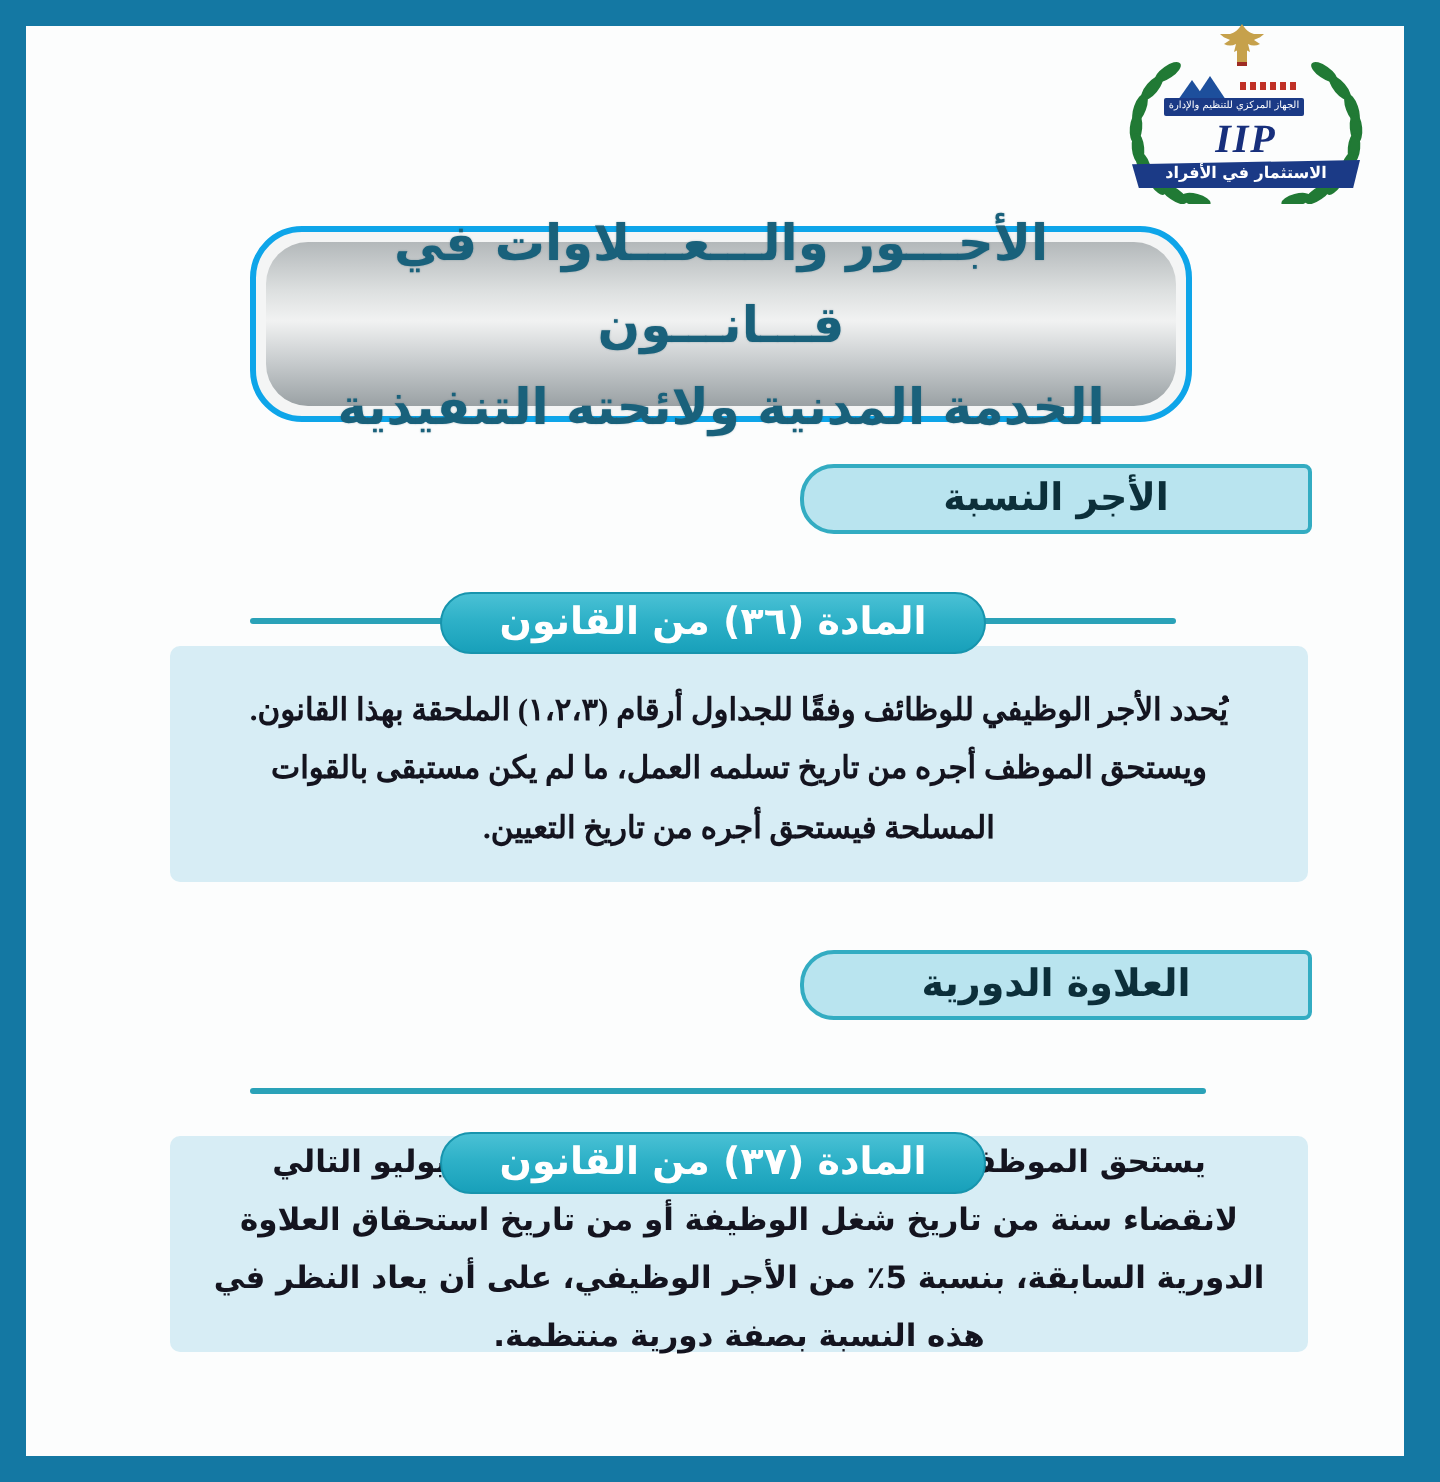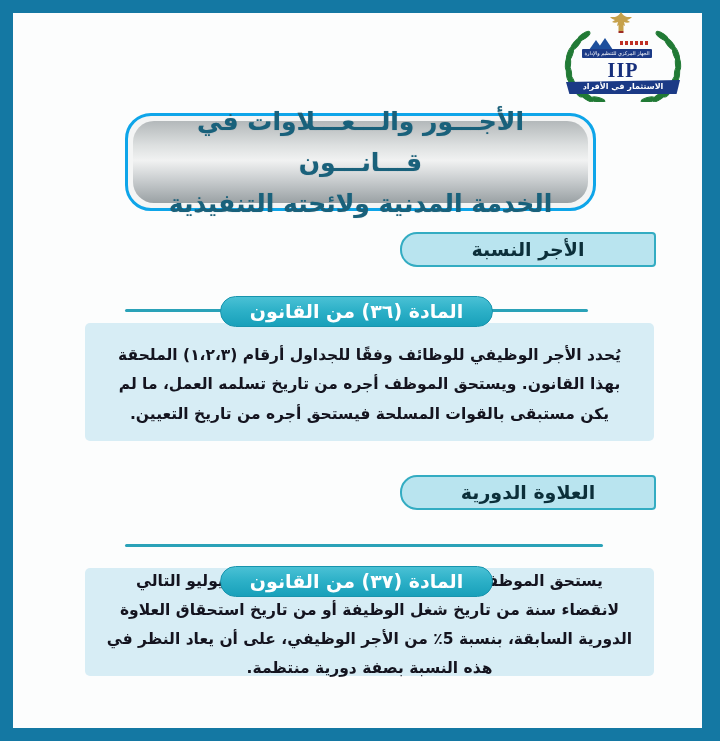--- a/index.html
+++ b/index.html
@@ -22,21 +22,21 @@
     background:repeating-linear-gradient(90deg,#c03026 0 3px,rgba(0,0,0,0) 3px 5px);
   }
   .org-banner{
     position:absolute;left:26px;top:37px;width:70px;height:9px;
     background:#1b3a86;color:#fff;font-size:5px;line-height:9px;
     text-align:center;overflow:hidden;white-space:nowrap;border-radius:1px;
   }
   .iip{
     position:absolute;left:0;top:47px;width:134px;text-align:center;
     font-family:"Liberation Serif",serif;font-weight:bold;font-size:20px;
-    color:#172f7c;letter-spacing:1px;
+    color:#172f7c;letter-spacing:1px;font-style:italic;
   }
   .motto-ribbon{
     position:absolute;left:10px;top:68px;width:114px;height:14px;z-index:3;
     background:#1b3a86;color:#fff;font-size:8px;line-height:14px;
     text-align:center;clip-path:polygon(0 15%,100% 0,97% 100%,3% 100%);
     font-weight:bold;
   }
   
   .title-banner{
     position:absolute;left:112px;top:100px;width:471px;height:98px;
@@ -75,21 +75,21 @@
     display:flex;align-items:center;justify-content:center;direction:rtl;z-index:2;
   }
   .article-pill span{color:#ffffff;font-weight:bold;font-size:19px;padding-bottom:2px;}
   .pill-1{top:283px;} .pill-2{top:517px;margin-top:36px;}
   
   .body-box{
     position:absolute;left:72px;width:569px;box-sizing:border-box;
     background:#d7edf5;border-radius:5px;direction:rtl;
     display:flex;align-items:center;justify-content:center;
   }
-  .box-1{top:310px;height:118px;padding:16px 24px 10px 24px;}
+  .box-1{top:310px;height:118px;padding:16px 24px 10px 24px;font-family:Liberation Serif, serif;}
   .box-2{top:555px;height:108px;padding:14px 20px 8px 20px;}
   .body-box p{
     margin:0;text-align:center;color:#14141f;font-weight:bold;
     font-size:15.5px;line-height:1.88;
   }
 </style>
 </head>
 <body>
 
 <div class="frame">

